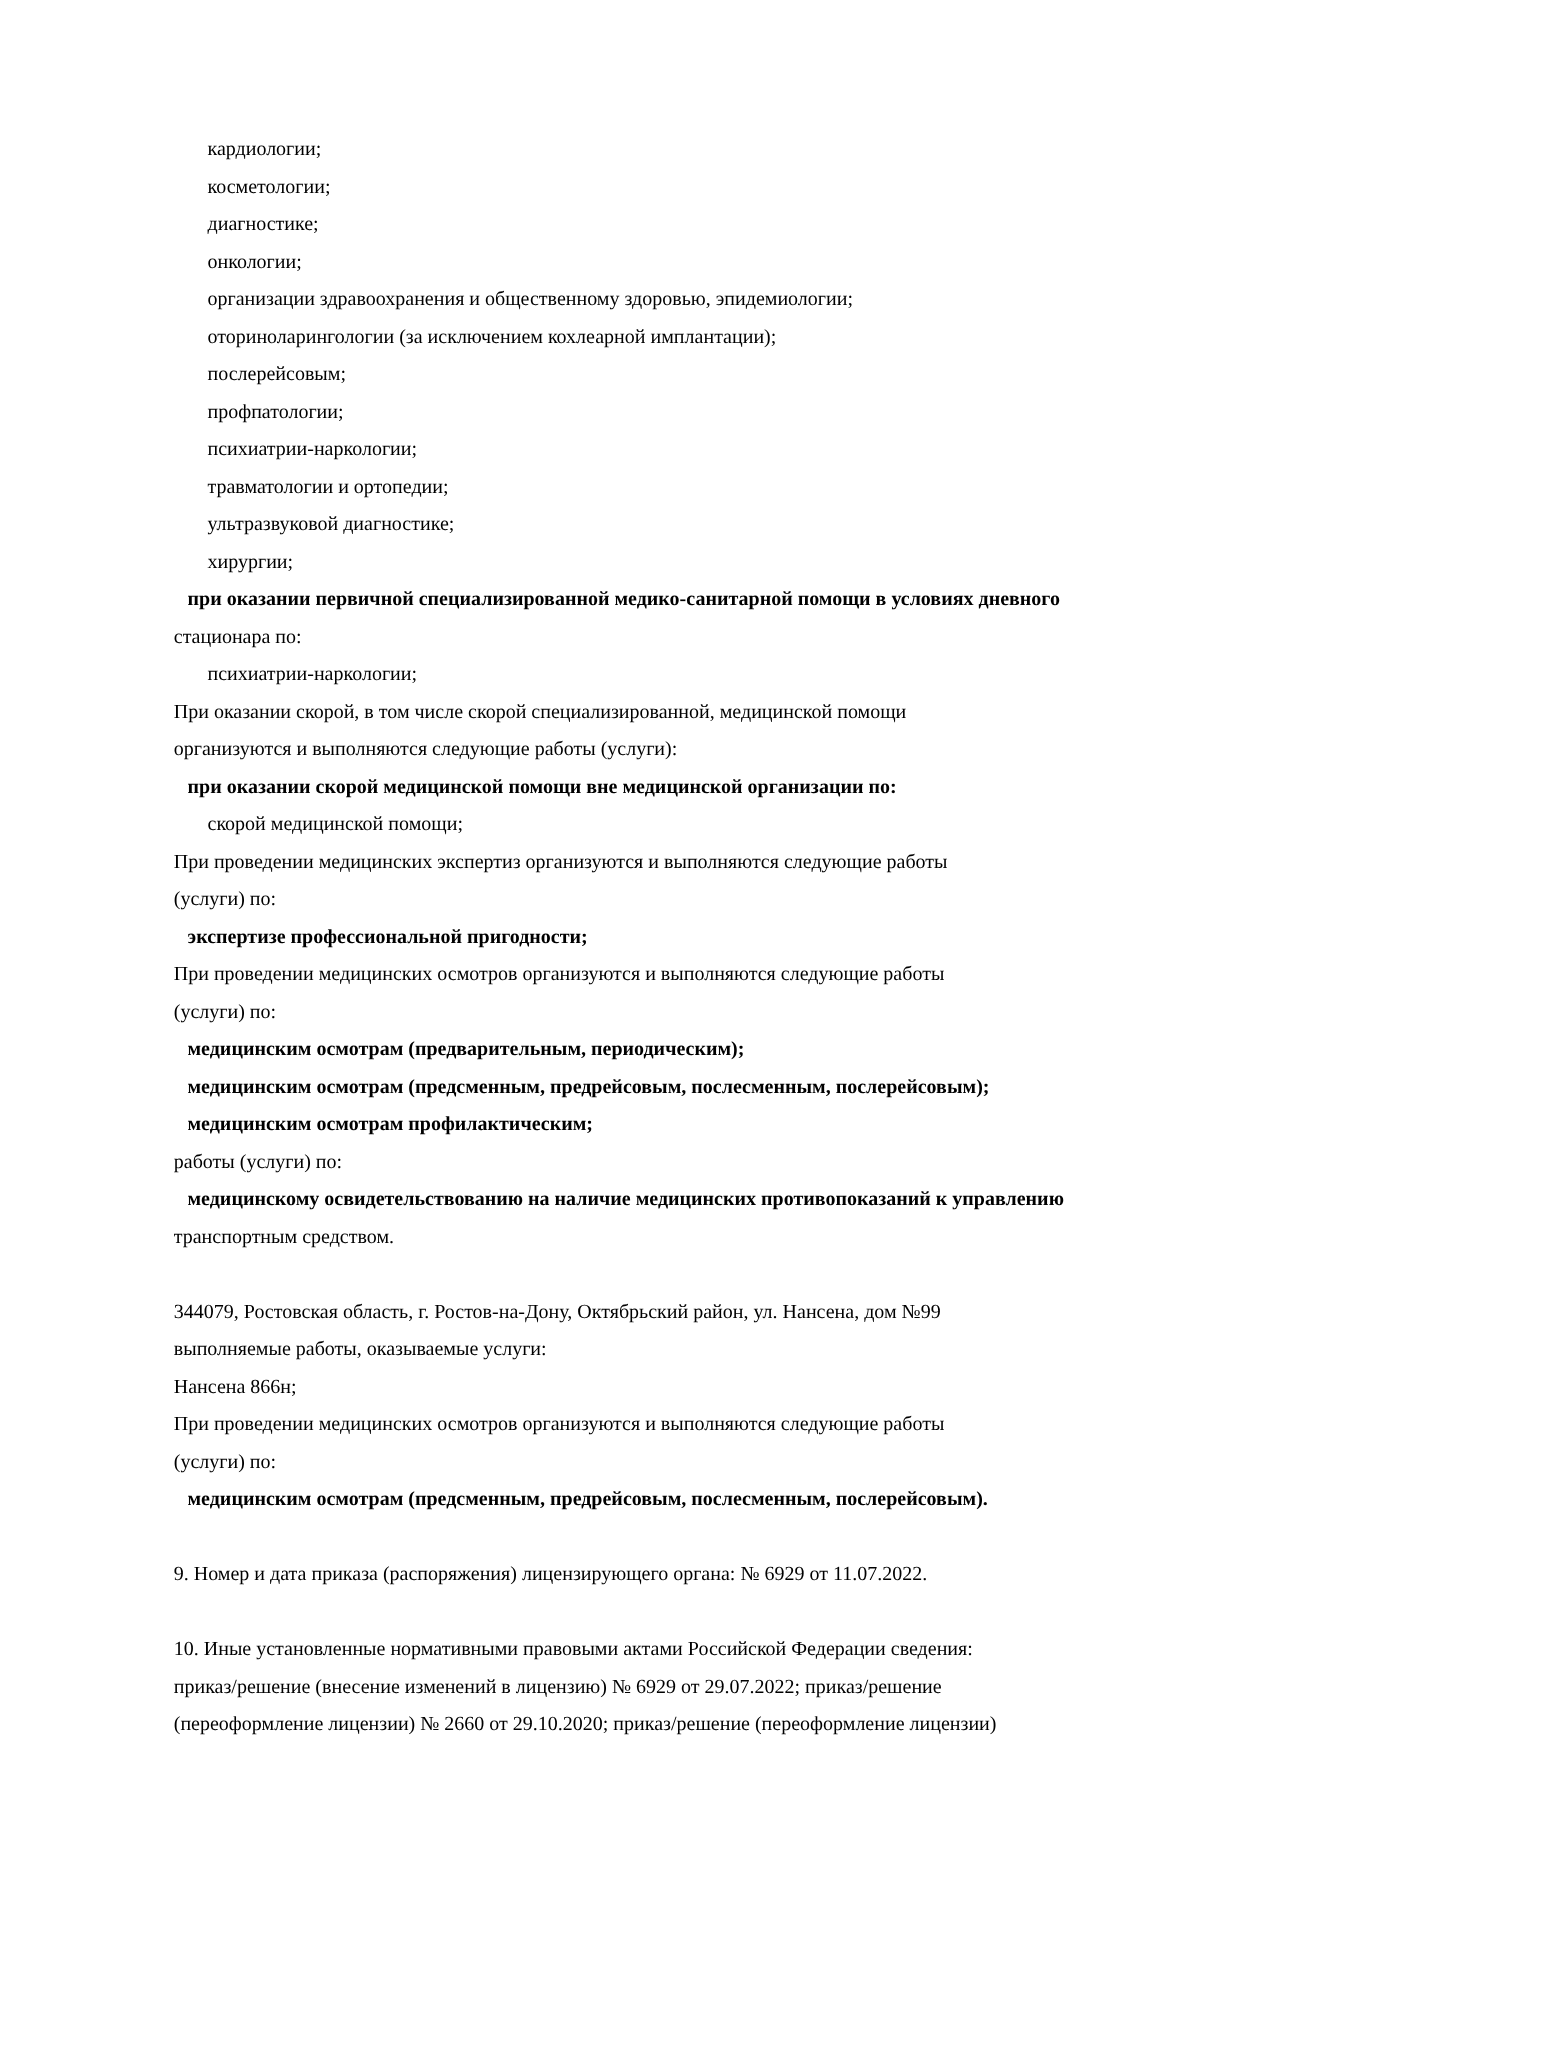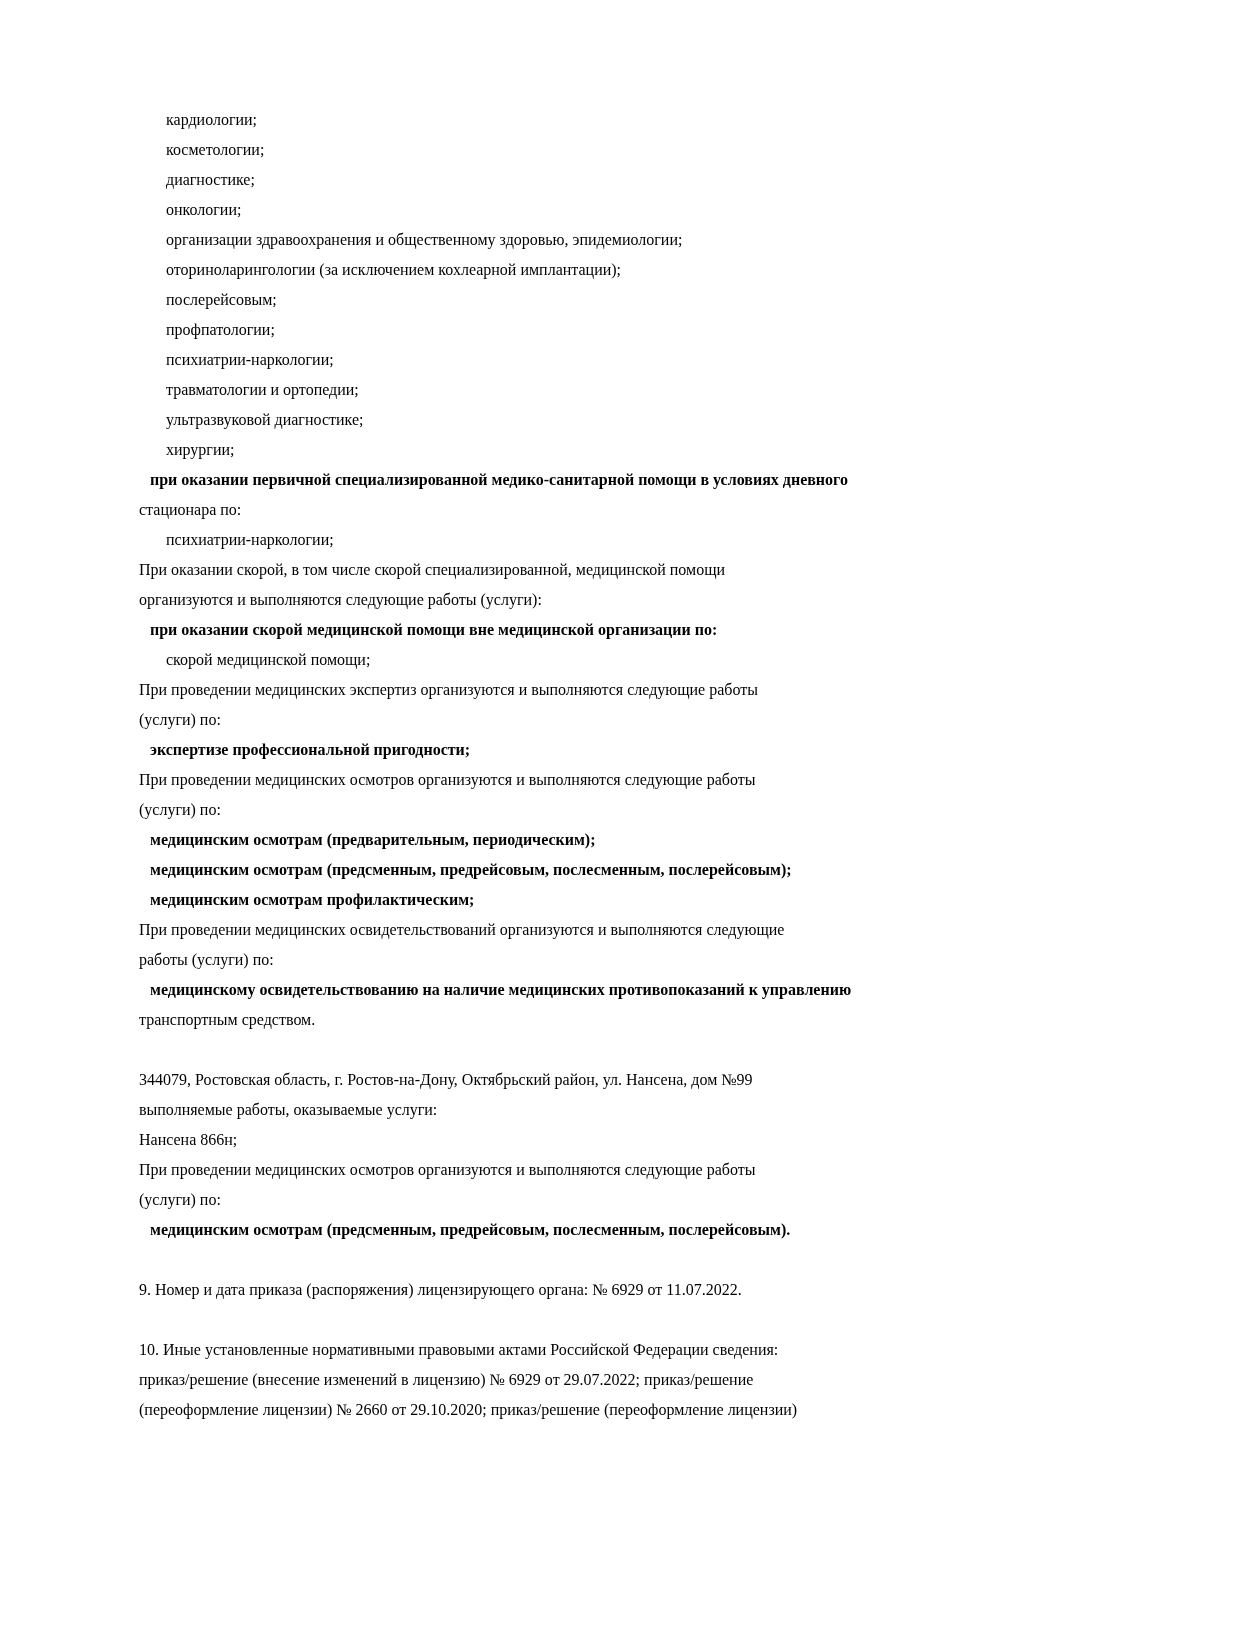--- a/index.html
+++ b/index.html
@@ -58,21 +58,20 @@
       <div class="line i1">при оказании скорой медицинской помощи вне медицинской организации по:</div>
       <div class="line i2">скорой медицинской помощи;</div>
       <div class="line i0">При проведении медицинских экспертиз организуются и выполняются следующие работы</div>
       <div class="line i0">(услуги) по:</div>
       <div class="line i1">экспертизе профессиональной пригодности;</div>
       <div class="line i0">При проведении медицинских осмотров организуются и выполняются следующие работы</div>
       <div class="line i0">(услуги) по:</div>
       <div class="line i1">медицинским осмотрам (предварительным, периодическим);</div>
       <div class="line i1">медицинским осмотрам (предсменным, предрейсовым, послесменным, послерейсовым);</div>
       <div class="line i1">медицинским осмотрам профилактическим;</div>
-      <div class="line i0">При проведении медицинских освидетельствований организуются и выполняются следующие</div>
       <div class="line i0">работы (услуги) по:</div>
       <div class="line i1">медицинскому освидетельствованию на наличие медицинских противопоказаний к управлению</div>
       <div class="line i0">транспортным средством.</div>
       <div class="line i0 blank">&nbsp;</div>
       <div class="line i0">344079, Ростовская область, г. Ростов-на-Дону, Октябрьский район, ул. Нансена, дом №99</div>
       <div class="line i0">выполняемые работы, оказываемые услуги:</div>
       <div class="line i0">Нансена 866н;</div>
       <div class="line i0">При проведении медицинских осмотров организуются и выполняются следующие работы</div>
       <div class="line i0">(услуги) по:</div>
       <div class="line i1">медицинским осмотрам (предсменным, предрейсовым, послесменным, послерейсовым).</div>

